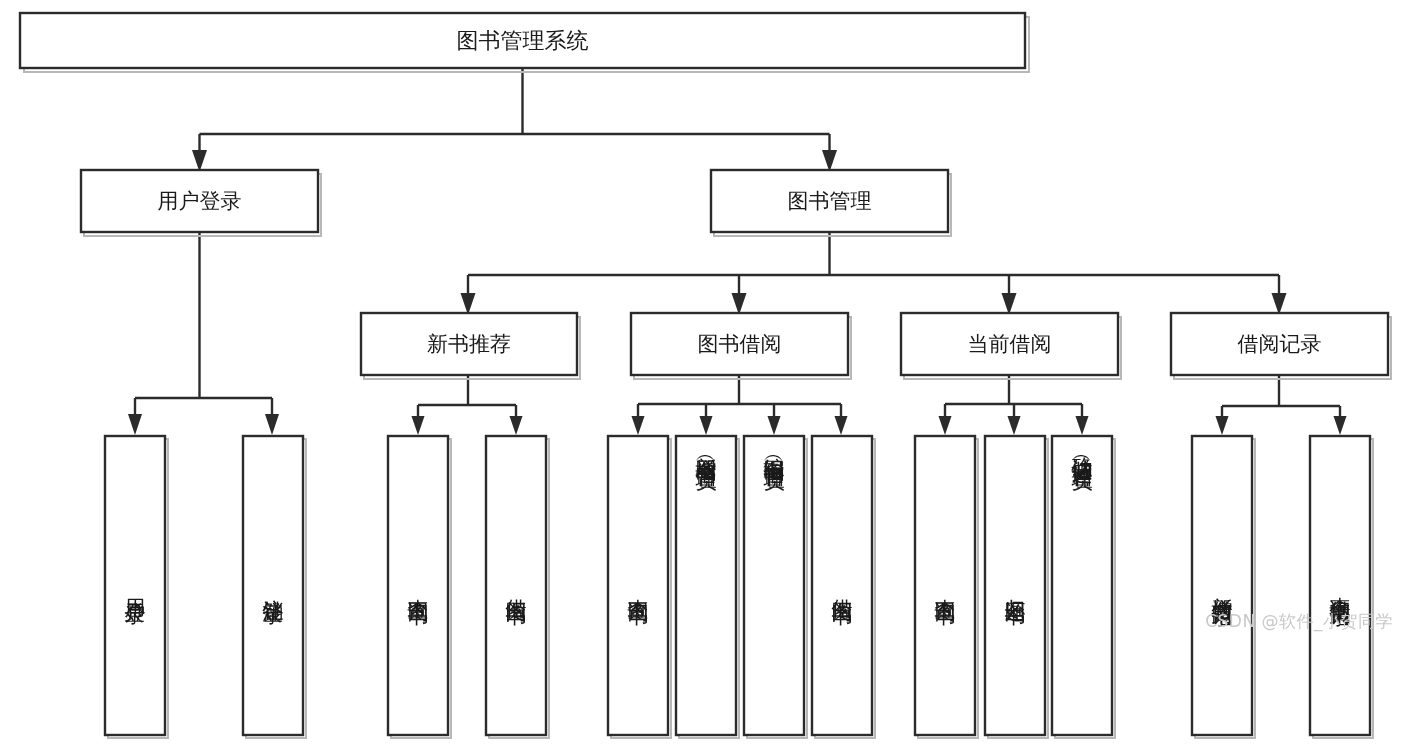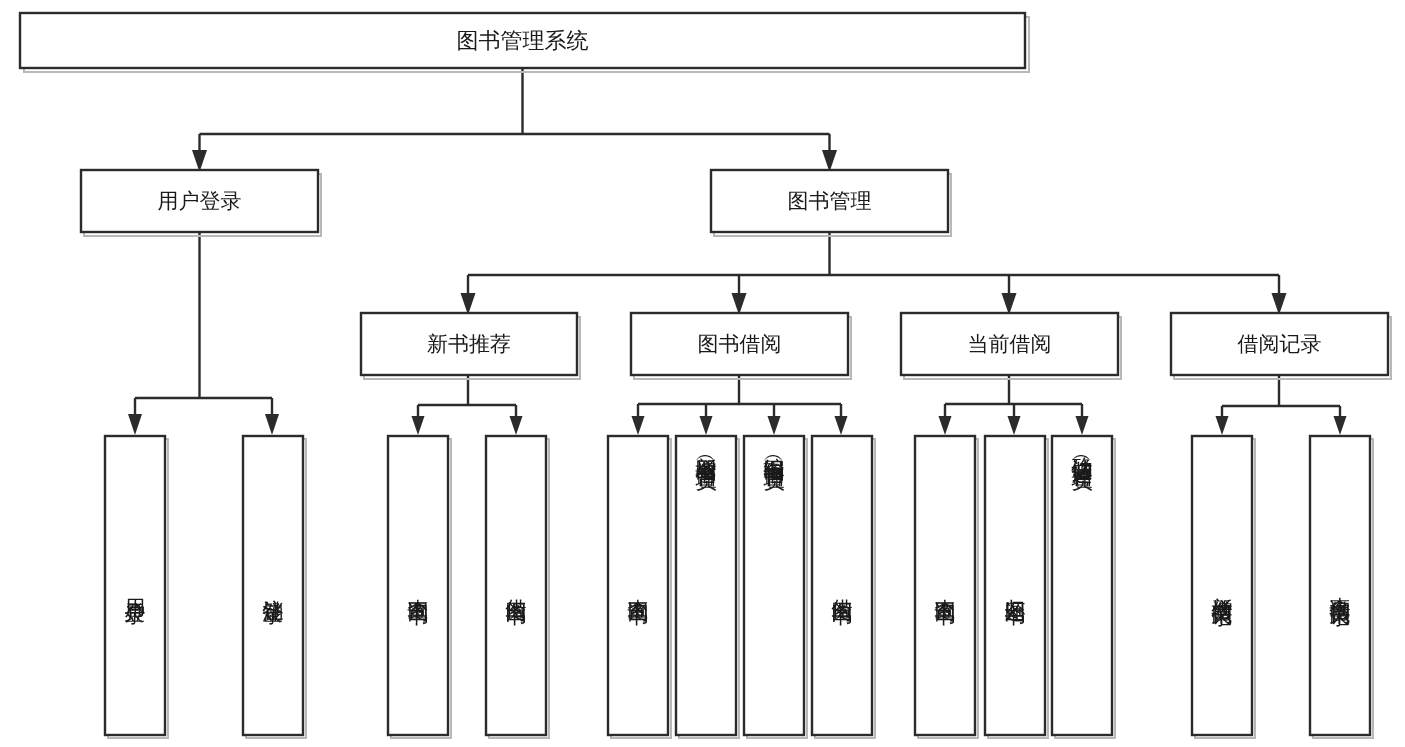--- a/index.html
+++ b/index.html
@@ -293,14 +293,15 @@
   <div class="vtext-wrap" style="left:1052px; top:440px; width:60px; height:295px;">
     <span class="vtext">确认归还（管理员）</span>
   </div>
   <div class="vtext-wrap" style="left:1192px; top:436px; width:60px; height:299px; align-items:center;">
     <span class="vtext">新增借阅记录</span>
   </div>
   <div class="vtext-wrap" style="left:1310px; top:436px; width:60px; height:299px; align-items:center;">
     <span class="vtext">查询借阅记录</span>
   </div>
 
+  <div class="watermark">CSDN @软件_小贺同学</div>
 
 </div>
 
 </body></html>

